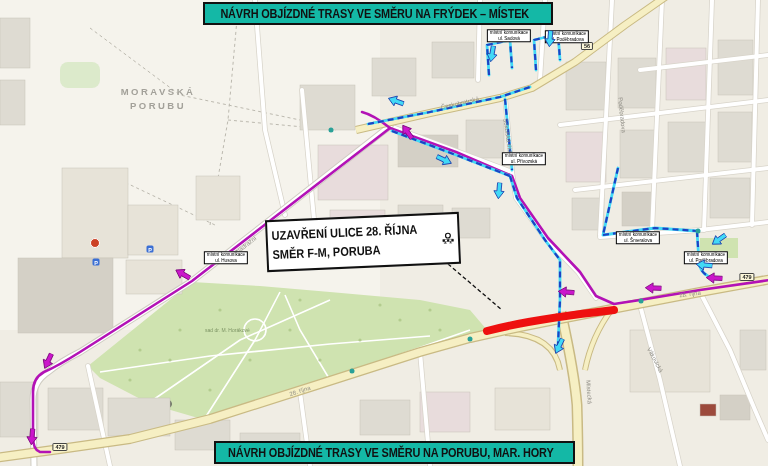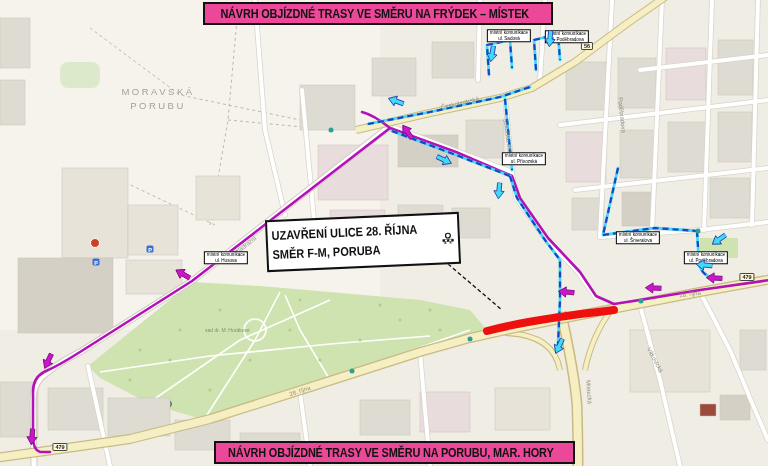--- a/index.html
+++ b/index.html
@@ -2,21 +2,21 @@
 <html><head>
 <meta charset="utf-8">
 <style>
   html,body{margin:0;padding:0;background:#888;}
   #stage{position:relative;width:768px;height:466px;overflow:hidden;
          background:#f0ede4;font-family:"Liberation Sans",sans-serif;}
   #basemap{position:absolute;left:0;top:0;z-index:1;}
   #annot{position:absolute;left:0;top:0;width:768px;height:466px;z-index:3;pointer-events:none;}
 
   
-  .banner{position:absolute;z-index:6;background:#ec4899;border:2px solid #111;
+  .banner{position:absolute;z-index:6;background:#14b8a6;border:2px solid #111;
           display:flex;align-items:center;justify-content:center;gap:7px;
           box-sizing:border-box;padding:0 6px;}
   .banner-text{font-weight:bold;font-size:13px;color:#111;white-space:nowrap;
           display:inline-block;transform:scaleX(.84);transform-origin:50% 50%;letter-spacing:-.2px;}
   #banner-top{left:203px;top:2px;width:350px;height:23px;}
   #banner-bottom{left:214px;top:441px;width:361px;height:23px;}
 
   
   #closure-box{position:absolute;left:266px;top:216px;width:194px;height:52px;z-index:5;
           background:#fff;border:2px solid #111;box-sizing:border-box;
@@ -26,21 +26,21 @@
           display:block;transform:scaleX(.88);transform-origin:0 50%;line-height:1.55;}
 
   
   .mk-label{position:absolute;transform:translate(-50%,-50%);background:#fff;border:1px solid #000;
           color:#000;font-size:4.6px;line-height:1.25;text-align:center;padding:0 2px;white-space:nowrap;}
   .badge{position:absolute;transform:translate(-50%,-50%);background:#fdf8da;border:1px solid #444;
           color:#222;font-size:5.5px;font-weight:bold;padding:0 2px;border-radius:1px;white-space:nowrap;}
   .street{position:absolute;color:#8f8d85;font-size:6px;white-space:nowrap;
           transform-origin:50% 50%;}
   .district{position:absolute;left:100px;top:85px;width:116px;text-align:center;color:#a3a19a;
-          font-size:9.5px;letter-spacing:2.5px;line-height:1.5;}
+          font-size:9.5px;letter-spacing:2.5px;line-height:1.5;font-weight:bold;}
   .park-label{position:absolute;left:205px;top:327px;color:#7d9464;font-size:5px;white-space:nowrap;}
   .rarrow{position:absolute;transform:translate(-50%,-50%);}
   .poi{position:absolute;transform:translate(-50%,-50%);}
   .poi-p{width:7px;height:7px;background:#3b6fd4;border-radius:1.5px;color:#fff;font-size:5.5px;
          font-weight:bold;display:flex;align-items:center;justify-content:center;}
   .poi-stop{width:5px;height:5px;border-radius:50%;background:#2aa198;}
   .poi-red{width:8px;height:8px;border-radius:50%;background:#cc4125;border:1px solid #fff;}
 </style>
 </head>
 <body>

